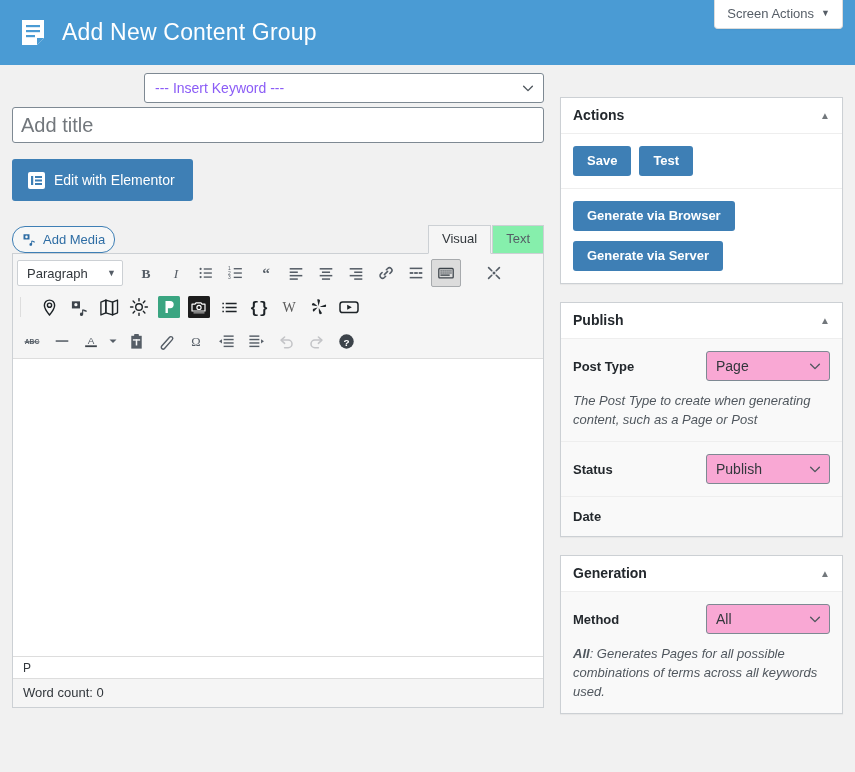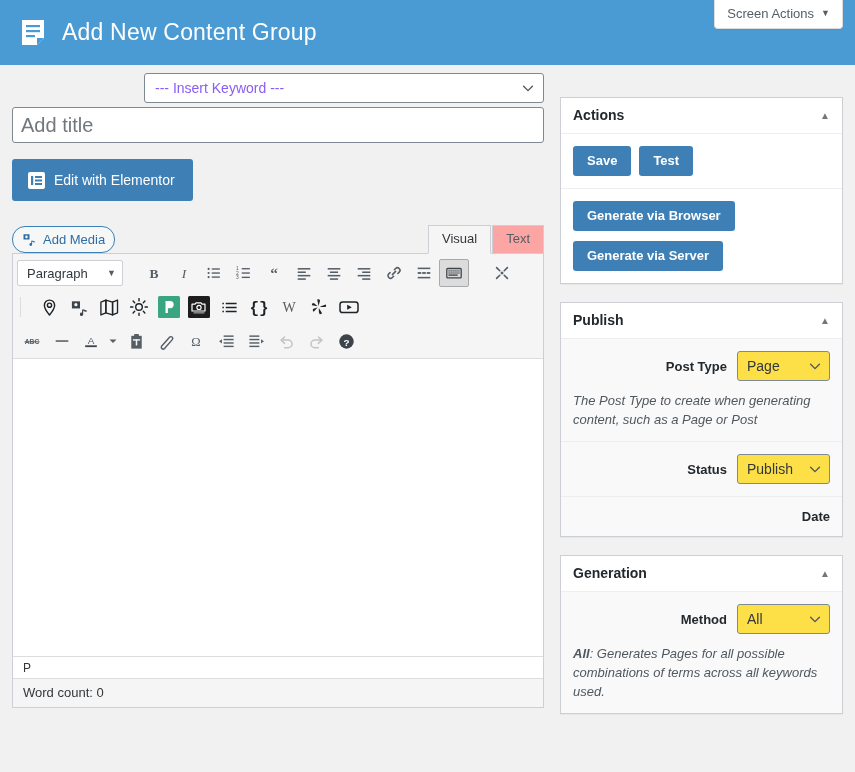--- a/index.html
+++ b/index.html
@@ -142,21 +142,21 @@
     align-items: center;
     gap: 6px;
     cursor: pointer;
   }
   .editor-tabs { display: flex; align-items: flex-end; }
   .editor-tab {
     padding: 6px 13px 7px 13px;
     font-size: 13px;
     line-height: 14px;
     border: 1px solid #ccd0d4;
-    background: #fca5a5;
+    background: #86efac;
     color: #555d66;
     margin-left: 0;
     cursor: pointer;
     position: relative;
     top: 1px;
   }
   .editor-tab.active {
     background: #f5f5f5;
     border-bottom-color: #f5f5f5;
     color: #32373c;
@@ -199,21 +199,21 @@
     background: #fff;
     border: 1px solid #ccd0d4;
     border-radius: 2px;
     display: inline-flex;
     align-items: center;
     justify-content: space-between;
     padding: 0 6px 0 9px;
     font-size: 13px;
     color: #32373c;
     cursor: pointer;
-    margin-right: 16px;
+    margin-right: 8px;
   }
   .fmt-select .tri { font-size: 9px; color:#555d66; margin-left:10px; }
   .tool-sep {
     width: 1px; height: 20px;
     background: #ddd;
     margin: 0 3px;
   }
   .color-tool { width: 28px; }
   .color-caret { width: 16px; }
   .editor-canvas {
@@ -274,28 +274,28 @@
     cursor: pointer;
     line-height: 14px;
   }
   .btn-row { display: flex; gap: 8px; }
   .btn-block { display: block; margin-bottom: 10px; }
   .btn-block:last-child { margin-bottom: 0; }
 
   .field-row {
     display: flex;
     align-items: center;
-    justify-content: flex-end;
+    justify-content: space-between;
     gap: 10px;
   }
   .field-label { font-size: 13px; font-weight: bold; color: #23282d; }
   .field-select {
-    width: 93px;
+    width: 124px;
     height: 30px;
-    background: #fde047;
+    background: #f9a8d4;
     border: 1px solid #7e8993;
     border-radius: 3px;
     display: flex;
     align-items: center;
     justify-content: space-between;
     padding: 0 7px 0 9px;
     font-size: 14px;
     color: #32373c;
     cursor: pointer;
   }

